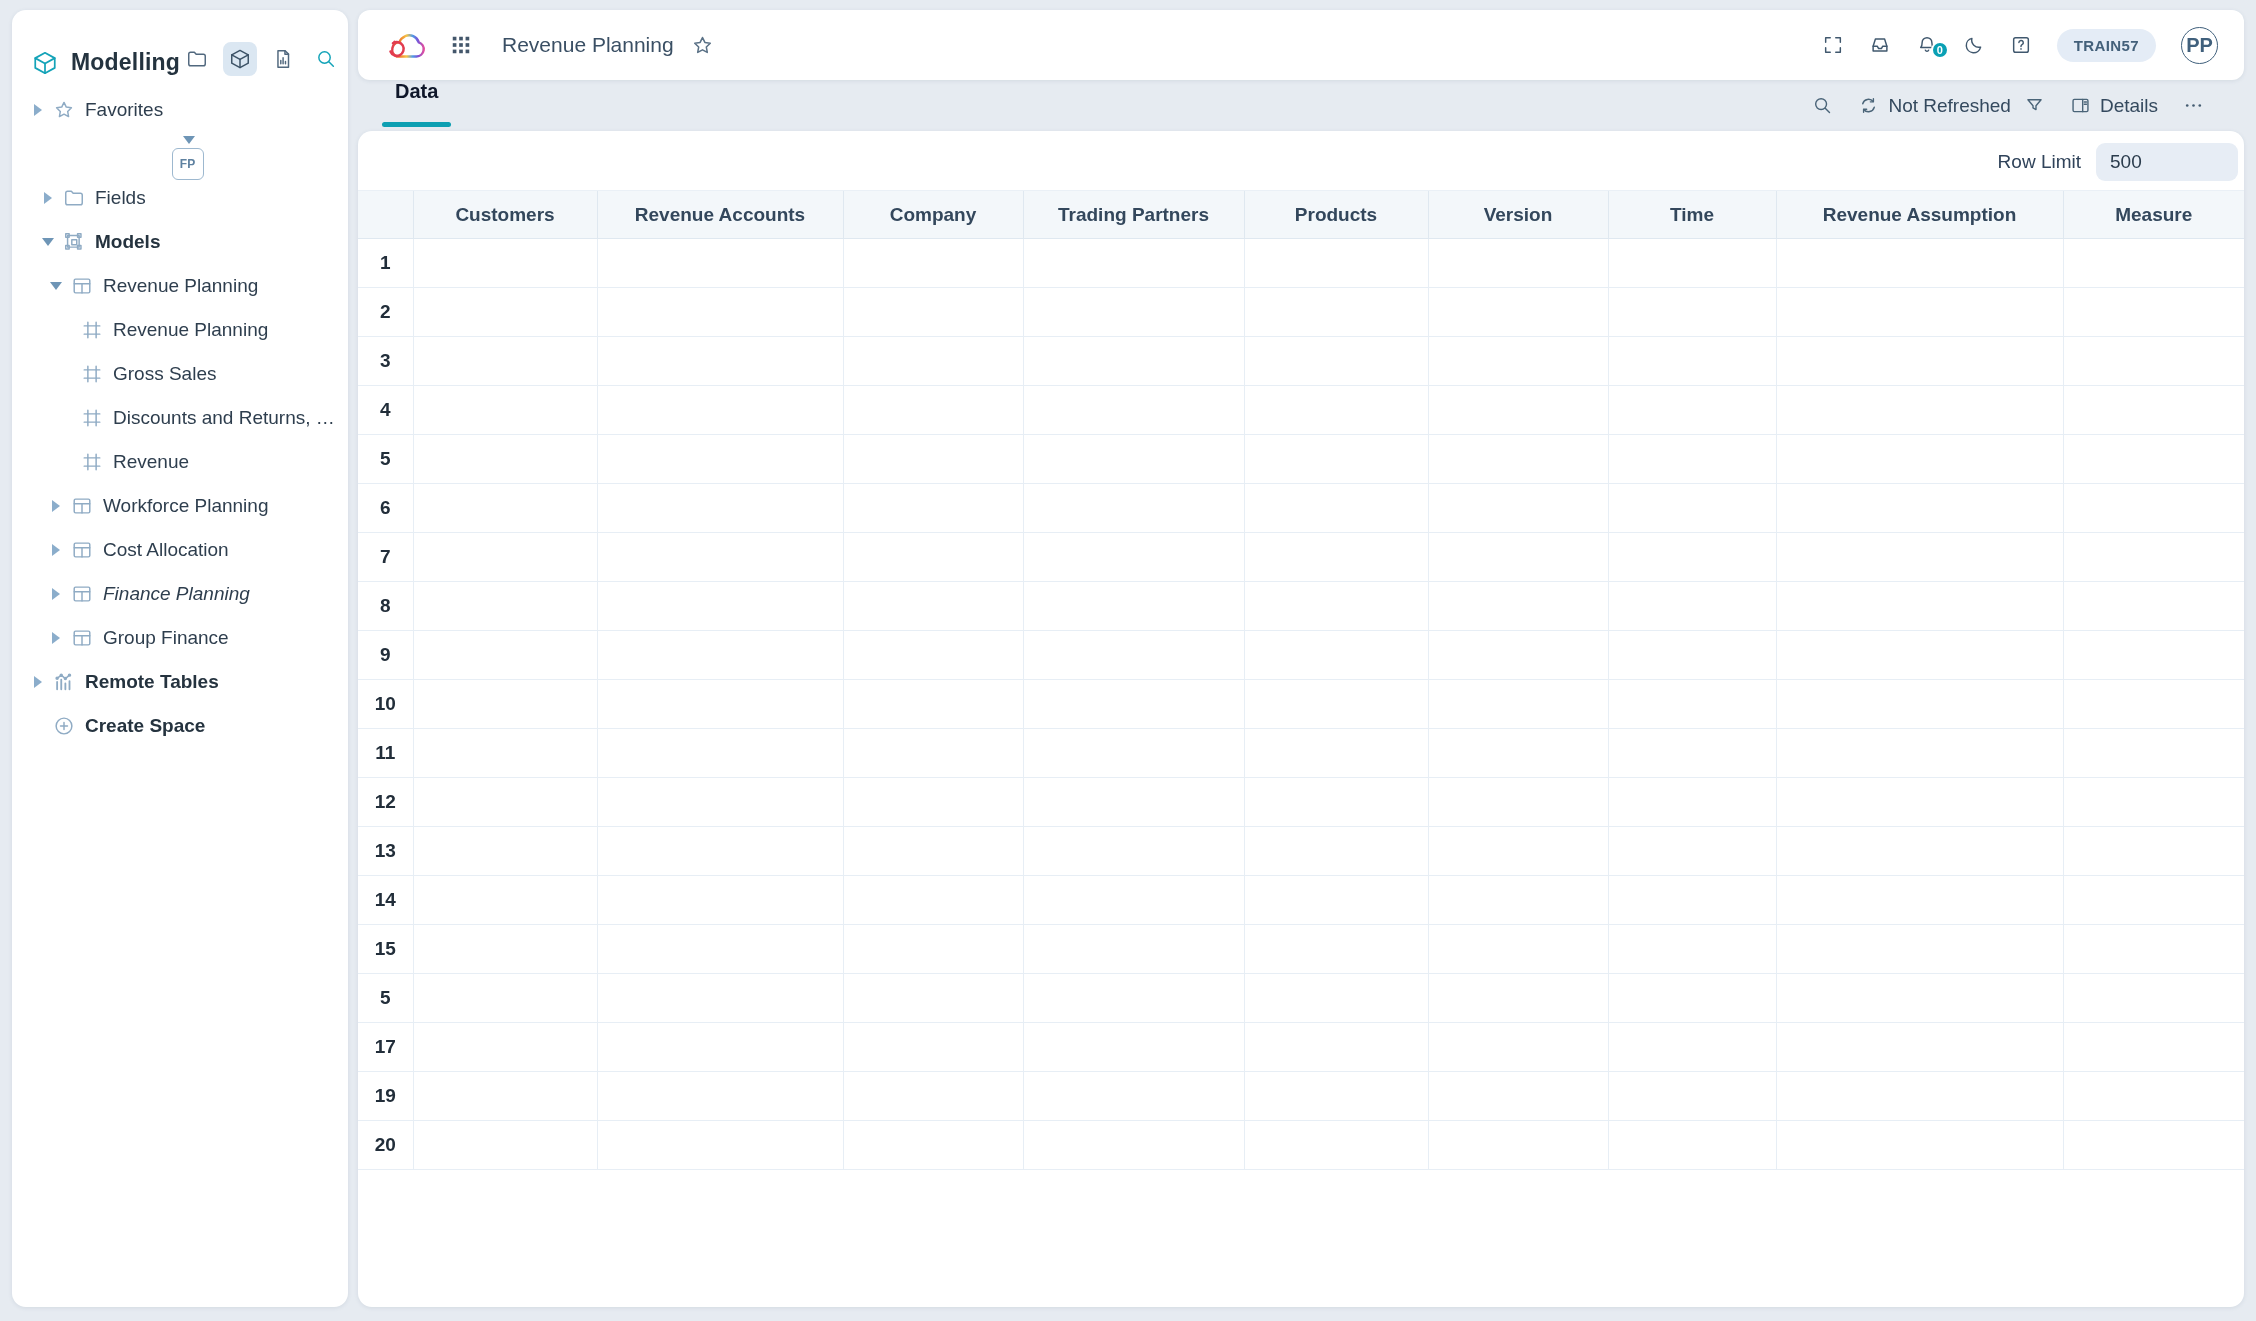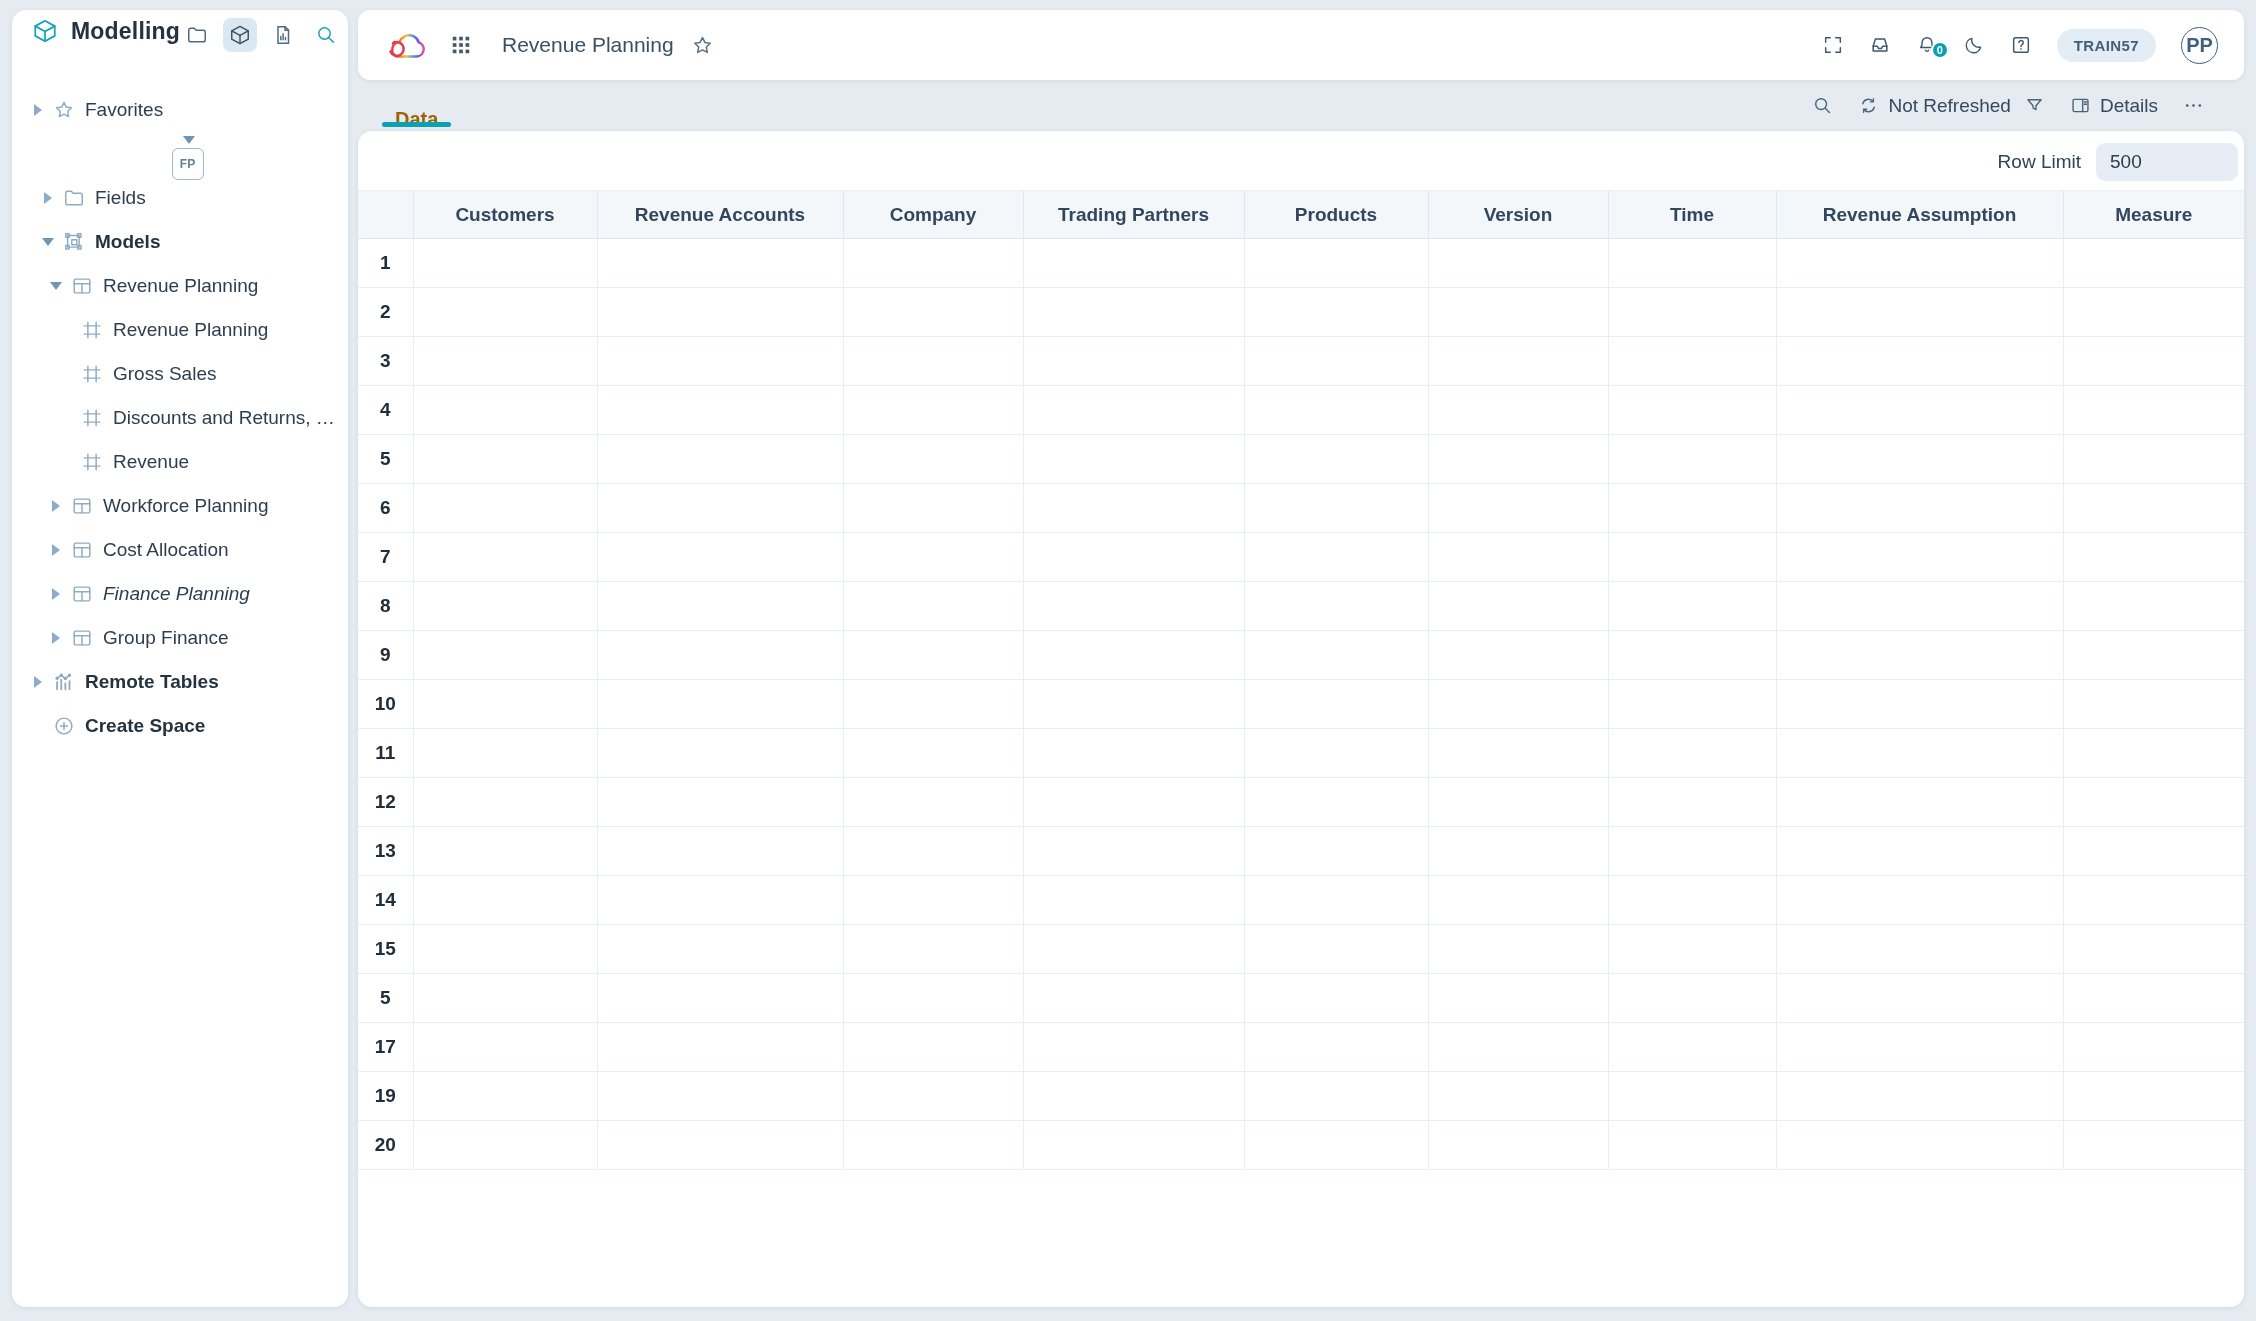--- a/index.html
+++ b/index.html
@@ -11,21 +11,21 @@
     color:#2e3e4e;
     overflow:hidden;
   }
   svg { display:block; }
   .ic { width:22px; height:22px; stroke:#4b6278; stroke-width:1.6; fill:none;
         stroke-linecap:round; stroke-linejoin:round; }
   .card { background:#fff; box-shadow:0 1px 4px rgba(40,70,100,.10); }
 
   
   .sidebar { position:absolute; left:12px; top:10px; width:336px; height:1297px; border-radius:14px; }
-  .sb-header { height:66px; display:flex; align-items:flex-start; padding:8px 14px 0 20px; }
+  .sb-header { height:66px; display:flex; align-items:flex-end; padding:16px 14px 0 20px; }
   .sb-header .app-cube .ic { stroke:#14a3b8; width:26px; height:26px; }
   .sb-title { margin-left:13px; font-size:23px; font-weight:700; color:#24333f; letter-spacing:.2px; }
   .sb-tools { margin-left:auto; display:flex; align-items:center; gap:9px; }
   .sb-tool { width:34px; height:34px; display:flex; align-items:center; justify-content:center; border-radius:8px; cursor:pointer; }
   .sb-tool .ic { stroke:#51687e; }
   .sb-tool.selected { background:#dbe7f2; }
   .sb-tool.selected .ic { stroke:#3c5266; }
   .sb-tool.teal .ic { stroke:#12a3b8; }
   .sb-tool.chev .ic { stroke:#7c93a8; }
 
@@ -54,22 +54,22 @@
   .badge { position:absolute; right:-11px; bottom:-3px; min-width:18px; height:18px; border-radius:9px;
            background:#0aa0b4; color:#fff; font-size:11px; font-weight:700;
            display:flex; align-items:center; justify-content:center; border:2px solid #fff; padding:0 3px; }
   .tenant-pill { height:33px; padding:0 17px; border-radius:17px; background:#e4ecf6; display:flex; align-items:center;
                  font-size:15px; font-weight:600; color:#43607a; letter-spacing:.4px; cursor:pointer; }
   .avatar { width:37px; height:37px; border-radius:50%; border:1.7px solid #40607c; display:flex; align-items:center;
             justify-content:center; font-size:20px; font-weight:600; color:#40607c; background:#fff; cursor:pointer; }
 
   
   .tab-strip { position:absolute; left:358px; top:80px; width:1886px; height:51px; display:flex; align-items:center; }
-  .tab { position:relative; height:100%; display:flex; align-items:flex-end; margin-left:24px; padding:0 13px;
-         font-size:20px; font-weight:600; color:#a16207; cursor:pointer; }
+  .tab { position:relative; height:100%; display:flex; align-items:flex-start; margin-left:24px; padding:0 13px;
+         font-size:20px; font-weight:600; color:#0f172a; cursor:pointer; }
   .tab.active::after { content:""; position:absolute; left:0; right:0; bottom:4px; height:5px; border-radius:3px; background:#0d9fb2; }
   .strip-tools { margin-left:auto; display:flex; align-items:center; gap:13px; padding-right:40px;
                  font-size:19px; color:#34495e; }
   .strip-group { display:flex; align-items:center; gap:9px; cursor:pointer; }
   .strip-tools .ic { width:21px; height:21px; stroke:#4a6478; }
   .gap-l { margin-left:12px; }
 
   
   .content { position:absolute; left:358px; top:131px; width:1886px; height:1176px; border-radius:14px; overflow:hidden; }
   .rowlimit-bar { height:59px; display:flex; align-items:center; justify-content:flex-end; gap:15px; padding:2px 6px 0 0; }

